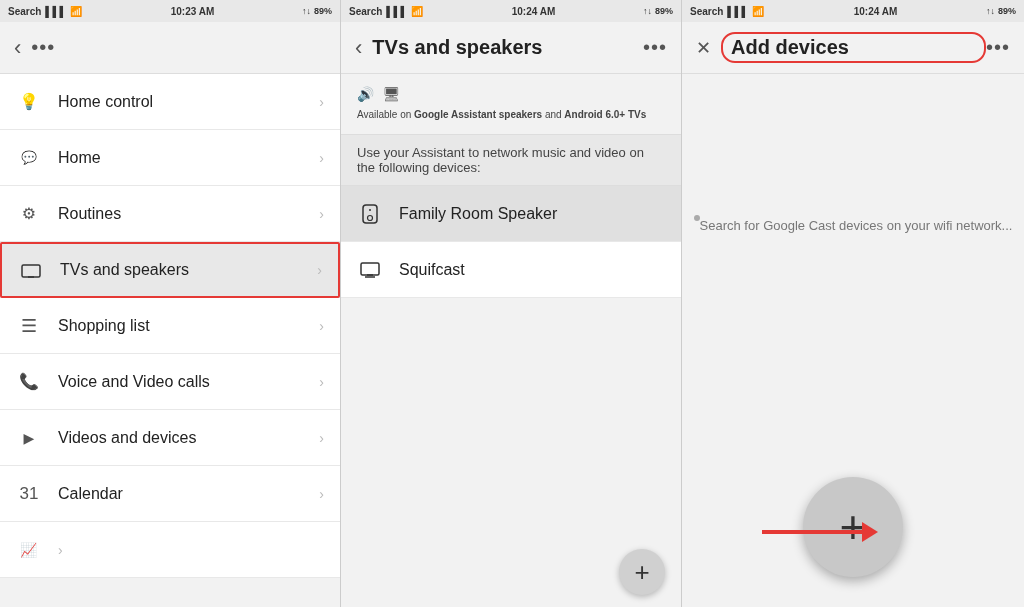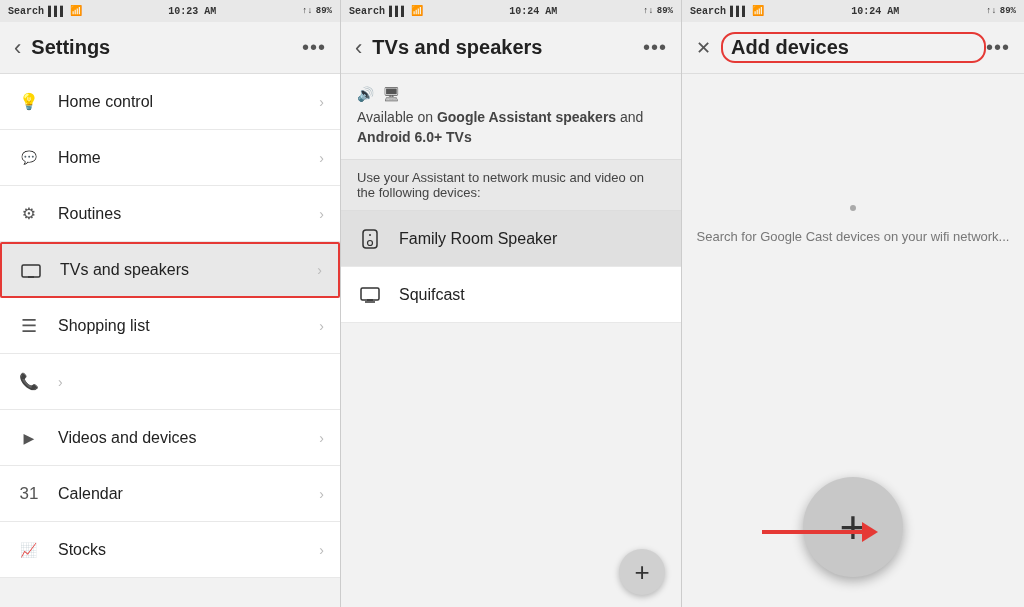--- a/index.html
+++ b/index.html
@@ -30,21 +30,20 @@
       height: 22px;
       background: #e8e8e8;
       display: flex;
       align-items: center;
       justify-content: space-between;
       padding: 0 8px;
       font-size: 10px;
       font-weight: 600;
       color: #333;
       flex-shrink: 0;
-      font-family: Liberation Mono, monospace;
     }
     .status-left { display: flex; align-items: center; gap: 4px; }
     .status-right { display: flex; align-items: center; gap: 3px; font-size: 9px; }
 
     
     .nav-bar {
       height: 52px;
       background: #f2f2f2;
       display: flex;
       align-items: center;
@@ -123,21 +122,21 @@
     }
 
     
     .info-section {
       background: #f2f2f2;
       padding: 12px 16px;
       border-bottom: 1px solid #ddd;
     }
     .info-icons { display: flex; gap: 8px; margin-bottom: 6px; }
     .info-icon { font-size: 14px; color: #555; }
-    .info-text { font-size: 14px; color: #444; line-height: 1.4; }
+    .info-text { font-size: 10px; color: #444; line-height: 1.4; }
     .info-text strong { font-weight: 600; }
 
     .section-label {
       background: #e8e8e8;
       padding: 10px 16px;
       font-size: 13px;
       color: #444;
       border-bottom: 1px solid #ddd;
     }
 
@@ -194,21 +193,21 @@
       flex: 1;
       background: #f2f2f2;
       display: flex;
       flex-direction: column;
       overflow: hidden;
     }
 
     .search-area {
       flex: 1;
       display: flex;
-      flex-direction: column;
+      flex-direction: row;
       align-items: center;
       justify-content: center;
       padding-bottom: 80px;
     }
     .search-dot {
       width: 6px;
       height: 6px;
       background: #aaa;
       border-radius: 50%;
       margin-bottom: 16px;
@@ -274,21 +273,20 @@
     </div>
     <span>10:23 AM</span>
     <div class="status-right">
       <span>↑↓</span>
       <span>89%</span>
     </div>
   </div>
 
   <div class="nav-bar">
     <span class="back-btn">‹</span>
-    <span class="title">Settings</span>
     <span class="more-btn">•••</span>
   </div>
 
   <div class="menu-list">
 
     <div class="menu-item">
       <div class="menu-icon">💡</div>
       <span class="menu-label">Home control</span>
       <span class="menu-chevron">›</span>
     </div>
@@ -317,38 +315,38 @@
     </div>
 
     <div class="menu-item">
       <div class="menu-icon" style="font-size:18px;">☰</div>
       <span class="menu-label">Shopping list</span>
       <span class="menu-chevron">›</span>
     </div>
 
     <div class="menu-item">
       <div class="menu-icon">📞</div>
+      <span class="menu-label">Voice and Video calls</span>
       <span class="menu-chevron">›</span>
     </div>
 
     <div class="menu-item">
       <div class="menu-icon" style="font-size:14px;">▶</div>
       <span class="menu-label">Videos and devices</span>
       <span class="menu-chevron">›</span>
     </div>
 
     <div class="menu-item">
       <div class="menu-icon" style="font-size:17px; font-weight:400;">31</div>
       <span class="menu-label">Calendar</span>
       <span class="menu-chevron">›</span>
     </div>
 
     <div class="menu-item">
       <div class="menu-icon" style="font-size:14px;">📈</div>
-      <span class="menu-label">Stocks</span>
       <span class="menu-chevron">›</span>
     </div>
   </div>
 </div>
 
 <div class="phone-panel">
 
   <div class="status-bar">
     <div class="status-left">
       <span>Search</span>

